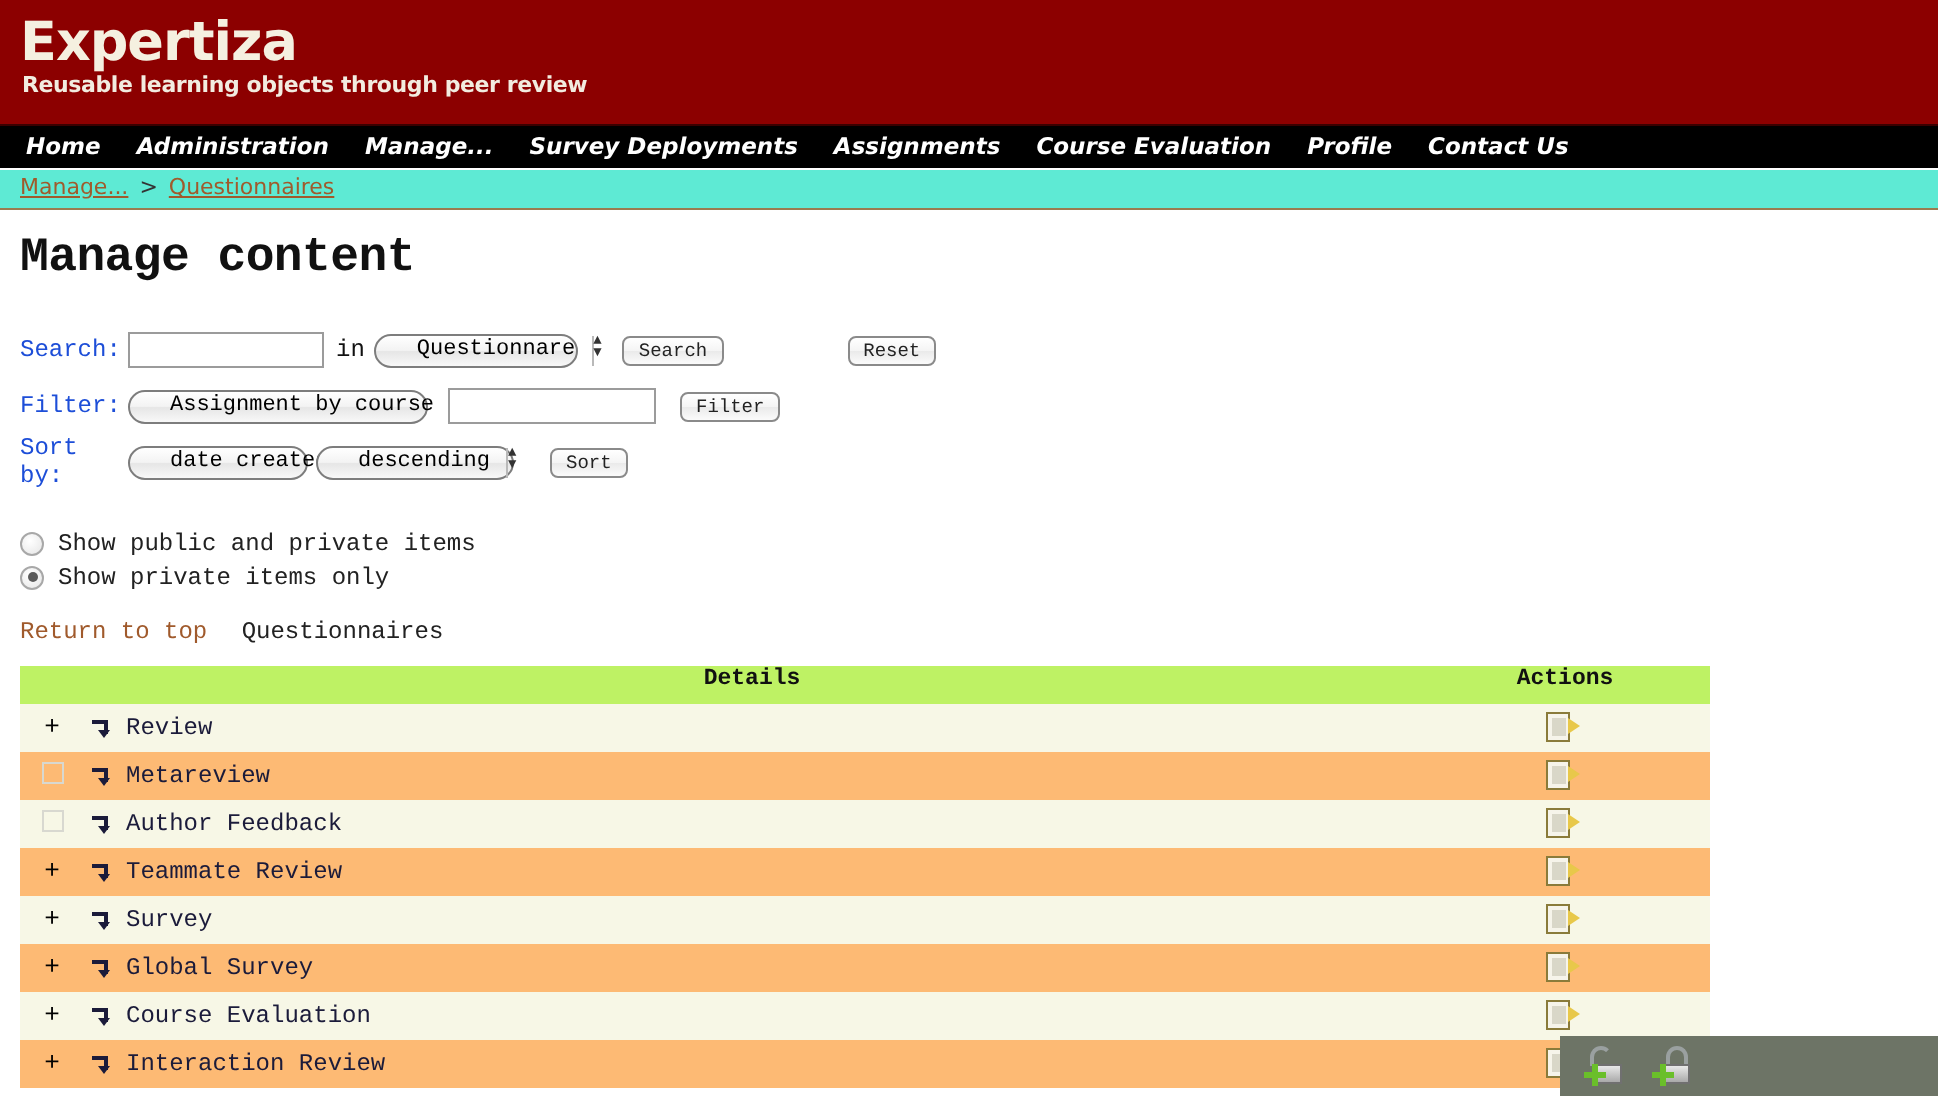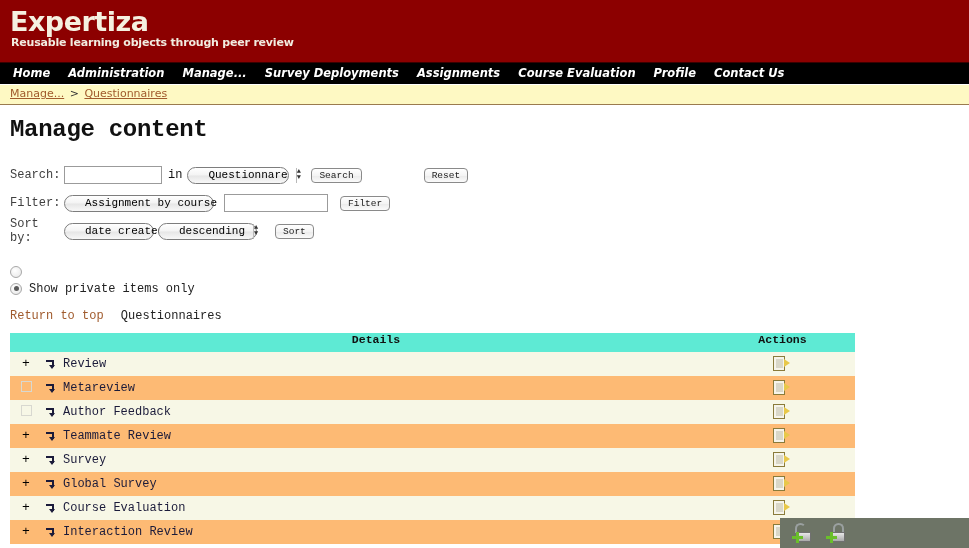--- a/index.html
+++ b/index.html
@@ -61,21 +61,21 @@
     font-weight: bold;
     padding: 0 9px;
     line-height: 21px;
     white-space: nowrap;
     cursor: pointer;
     text-decoration: none;
   }
 
   
   #breadcrumb-bar {
-    background: #fef9c3;
+    background: #5eead4;
     border-top: 1px solid #ffffff;
     border-bottom: 1px solid #9a7b4f;
     height: 16px;
     padding: 2px 0 1px 10px;
     font-size: 11px;
   }
   #breadcrumb-bar .crumb-link {
     color: #a05a2c;
     text-decoration: underline;
     cursor: pointer;
@@ -105,21 +105,21 @@
     font-size: 12px;
   }
   .ctrl-row {
     display: flex;
     align-items: center;
     height: 28px;
   }
   .ctrl-label {
     width: 54px;
     font-size: 12px;
-    color: #404040;
+    color: #1d4ed8;
   }
   .txt-input {
     border: 1px solid #9b9b9b;
     background: #ffffff;
     height: 14px;
     width: 92px;
     font-family: inherit;
     font-size: 11px;
     padding: 1px 2px;
     box-sizing: content-box;
@@ -229,21 +229,21 @@
     border-collapse: collapse;
     table-layout: fixed;
     font-size: 12px;
   }
   #items-table th {
     font-size: 11.5px;
     font-weight: bold;
     color: #111111;
     padding: 0 0 6px 0;
     text-align: center;
-    background: #5eead4;
+    background: #bef264;
   }
   #items-table td {
     height: 24px;
     padding: 0;
     vertical-align: middle;
   }
   #items-table tbody tr.odd td { background: #f7f7e6; }
   #items-table tbody tr.even td { background: #fdba74; }
 
   .col-toggle { width: 32px; }
@@ -487,20 +487,21 @@
           </span>
       </span>
       <span style="width:18px;"></span>
       <span class="btn" style="min-width:26px;">Sort</span>
     </div>
   </div>
 
   <div id="visibility-options">
     <div class="radio-row">
       <span class="radio"></span>
+      <span class="radio-label">Show public and private items</span>
     </div>
     <div class="radio-row">
       <span class="radio checked"></span>
       <span class="radio-label">Show private items only</span>
     </div>
   </div>
 
   <div id="links-row">
     <a class="top-link">Return to top</a>
     <span class="section-name">Questionnaires</span>

